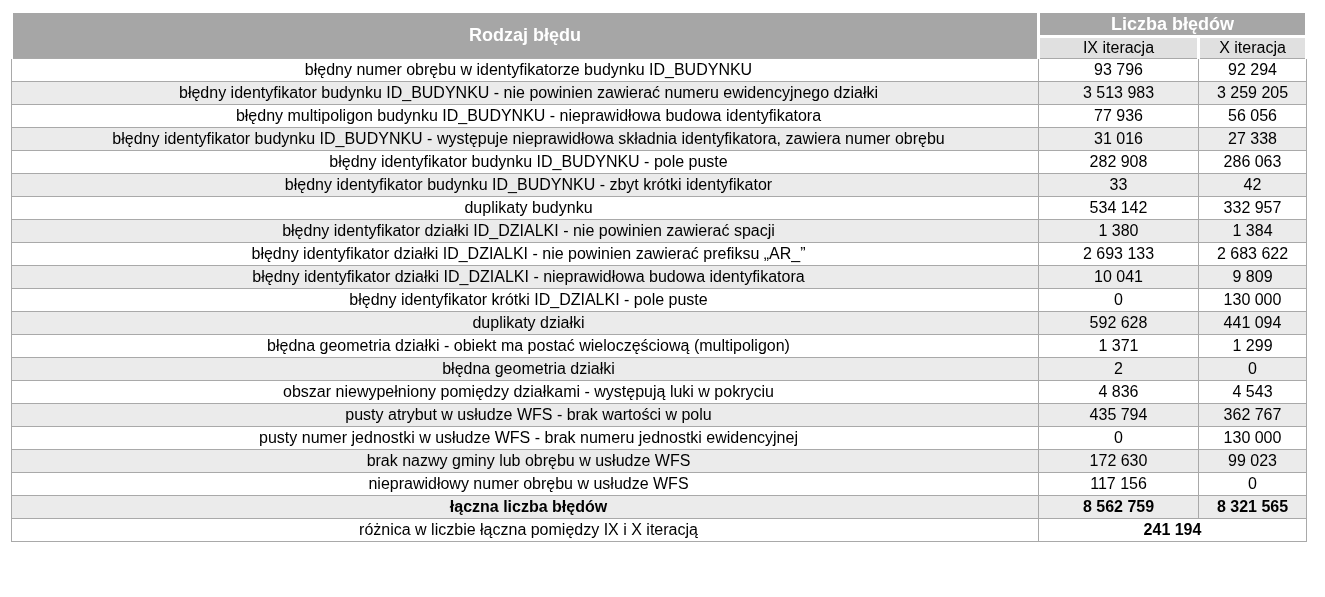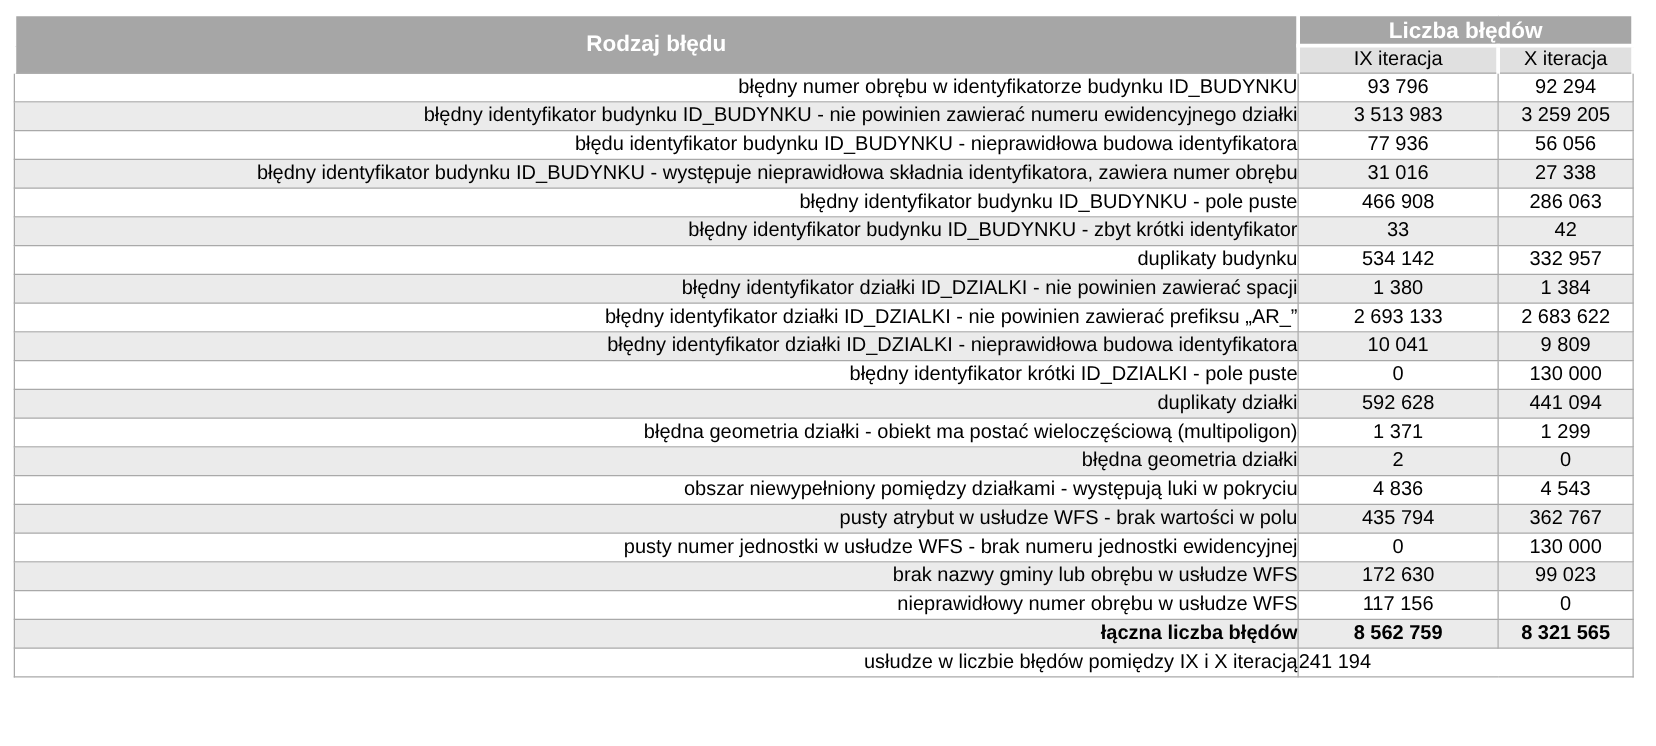--- a/index.html
+++ b/index.html
@@ -64,32 +64,33 @@
   tbody td {
     border: 1px solid var(--border);
     font-size: 16px;
     height: 23px;
     padding: 1px 0;
     vertical-align: middle;
     background: #ffffff;
     overflow: hidden;
     white-space: nowrap;
   }
-  td.c1 { text-align: right; padding-left: 7px; }
+  td.c1 { text-align: center; padding-left: 7px; }
   td.c2, td.c3 { text-align: center; }
 
   tbody#data-rows tr:nth-child(even) td { background: var(--stripe-bg); }
 
   tbody.summary tr.total-row td {
     background: var(--stripe-bg);
     font-weight: bold;
   }
   tbody.summary tr.diff-row td { background: #ffffff; }
   tbody.summary td.diff-value {
-    font-weight: normal;
+    font-weight: bold;
+    text-align: center;
   }
 </style>
 </head>
 <body>
 
 <div class="page">
   <table class="err-table">
     <colgroup>
       <col class="c-label">
       <col class="c-ix">
@@ -113,34 +114,34 @@
         <td class="c3">92 294</td>
       </tr>
 
       <tr>
         <td class="c1">błędny identyfikator budynku ID_BUDYNKU - nie powinien zawierać numeru ewidencyjnego działki</td>
         <td class="c2">3 513 983</td>
         <td class="c3">3 259 205</td>
       </tr>
 
       <tr>
-        <td class="c1">błędu identyfikator budynku ID_BUDYNKU - nieprawidłowa budowa identyfikatora</td>
+        <td class="c1">błędny multipoligon budynku ID_BUDYNKU - nieprawidłowa budowa identyfikatora</td>
         <td class="c2">77 936</td>
         <td class="c3">56 056</td>
       </tr>
 
       <tr>
         <td class="c1">błędny identyfikator budynku ID_BUDYNKU - występuje nieprawidłowa składnia identyfikatora, zawiera numer obrębu</td>
         <td class="c2">31 016</td>
         <td class="c3">27 338</td>
       </tr>
 
       <tr>
         <td class="c1">błędny identyfikator budynku ID_BUDYNKU - pole puste</td>
-        <td class="c2">466 908</td>
+        <td class="c2">282 908</td>
         <td class="c3">286 063</td>
       </tr>
 
       <tr>
         <td class="c1">błędny identyfikator budynku ID_BUDYNKU - zbyt krótki identyfikator</td>
         <td class="c2">33</td>
         <td class="c3">42</td>
       </tr>
 
       <tr>
@@ -222,18 +223,18 @@
       </tr>
     </tbody>
 
     <tbody class="summary">
       <tr class="total-row">
         <td class="c1">łączna liczba błędów</td>
         <td class="c2">8 562 759</td>
         <td class="c3">8 321 565</td>
       </tr>
       <tr class="diff-row">
-        <td class="c1">usłudze w liczbie błędów pomiędzy IX i X iteracją</td>
+        <td class="c1">różnica w liczbie łączna pomiędzy IX i X iteracją</td>
         <td class="diff-value" colspan="2">241 194</td>
       </tr>
     </tbody>
   </table>
 </div>
 
 </body></html>

